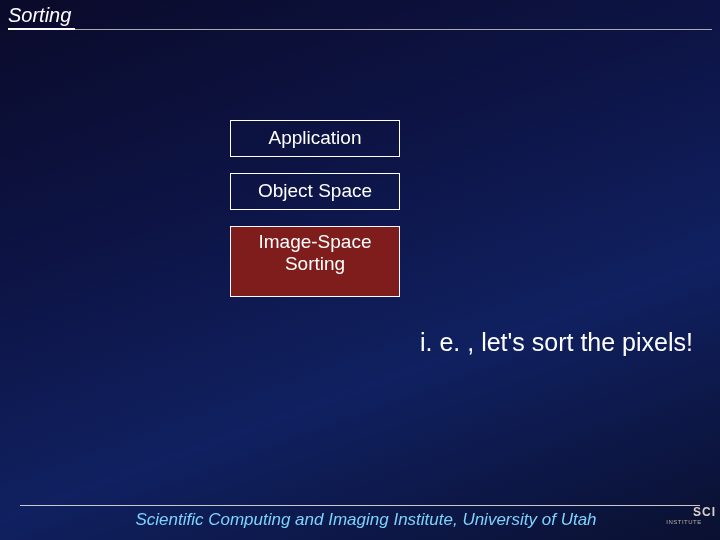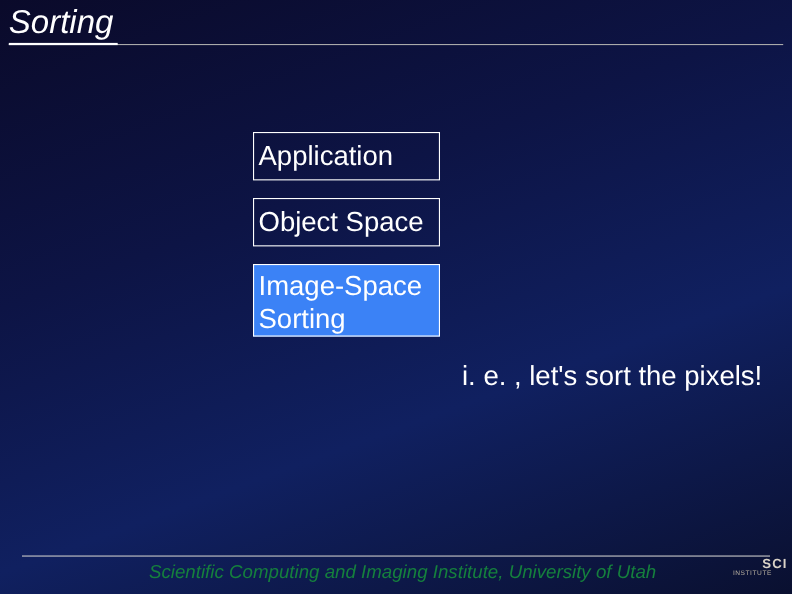--- a/index.html
+++ b/index.html
@@ -8,21 +8,21 @@
     font-family: Arial, Helvetica, sans-serif;
     background: linear-gradient(160deg, #0a0a2a 0%, #0d1445 35%, #102060 65%, #0a1030 100%);
     background-color: #0b1240;
     color: #fff;
     position: relative;
   }
   .title-bar {
     padding: 4px 8px 0 8px;
   }
   .title {
-    font-size: 30px;
+    font-size: 20px;
     color: #fff;
     font-style: italic;
     font-weight: normal;
     display: inline-block;
     border-bottom: 2px solid #fff;
     padding-bottom: 1px;
     padding-right: 4px;
   }
   .title-line {
     border-bottom: 1px solid #aaa;
@@ -38,31 +38,31 @@
     position: absolute;
     left: 230px;
     top: 0;
     width: 170px;
     display: flex;
     flex-direction: column;
     gap: 16px;
   }
   .box {
     border: 1.5px solid #fff;
-    text-align: left;
+    text-align: center;
     color: #fff;
-    font-size: 25px;
+    font-size: 19px;
     padding: 6px 4px;
     line-height: 1.2;
     background: transparent;
   }
   .box.highlight {
-    background: #3b82f6;
+    background: #7f1d1d;
     padding-top: 4px;
-    padding-bottom: 0;
+    padding-bottom: 20px;
   }
   .annot {
     position: absolute;
     left: 420px;
     top: 208px;
     color: #fff;
     font-size: 25px;
     white-space: nowrap;
   }
   .footer {
@@ -72,21 +72,21 @@
     width: 720px;
   }
   .footer-line {
     border-top: 1px solid #c9c9c9;
     margin: 0 20px 4px 20px;
   }
   .footer-text {
     text-align: center;
     font-style: italic;
     font-size: 17px;
-    color: #15803d;
+    color: #7dd3fc;
     margin-left: 12px;
   }
   .footer-logo {
     position: absolute;
     right: 14px;
     bottom: 0;
     width: 44px;
     height: 30px;
     display: flex;
     flex-direction: column;

